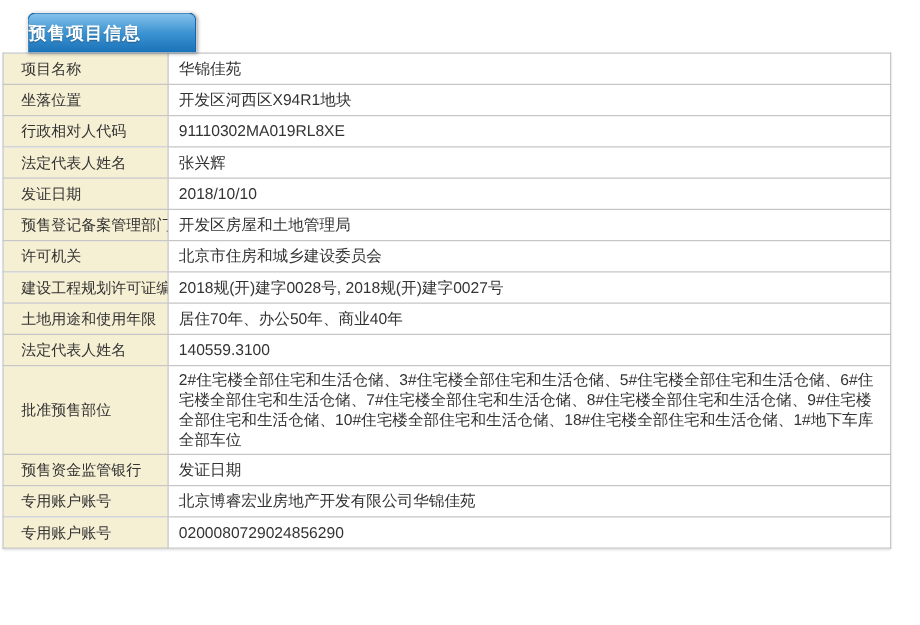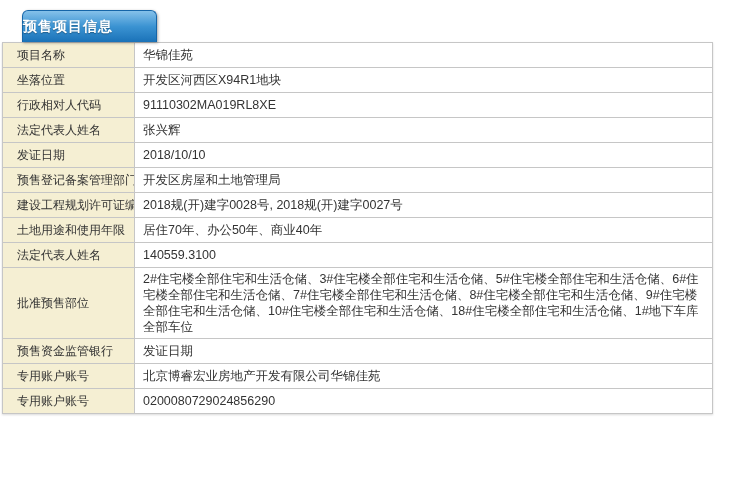--- a/index.html
+++ b/index.html
@@ -97,20 +97,24 @@
       </tr>
       <tr>
         <th>发证日期</th>
         <td>2018/10/10</td>
       </tr>
       <tr>
         <th>预售登记备案管理部门</th>
         <td>开发区房屋和土地管理局</td>
       </tr>
       <tr>
+        <th>许可机关</th>
+        <td>北京市住房和城乡建设委员会</td>
+      </tr>
+      <tr>
         <th>建设工程规划许可证编号</th>
         <td>2018规(开)建字0028号, 2018规(开)建字0027号</td>
       </tr>
       <tr>
         <th>土地用途和使用年限</th>
         <td>居住70年、办公50年、商业40年</td>
       </tr>
       <tr>
         <th>法定代表人姓名</th>
         <td>140559.3100</td>

